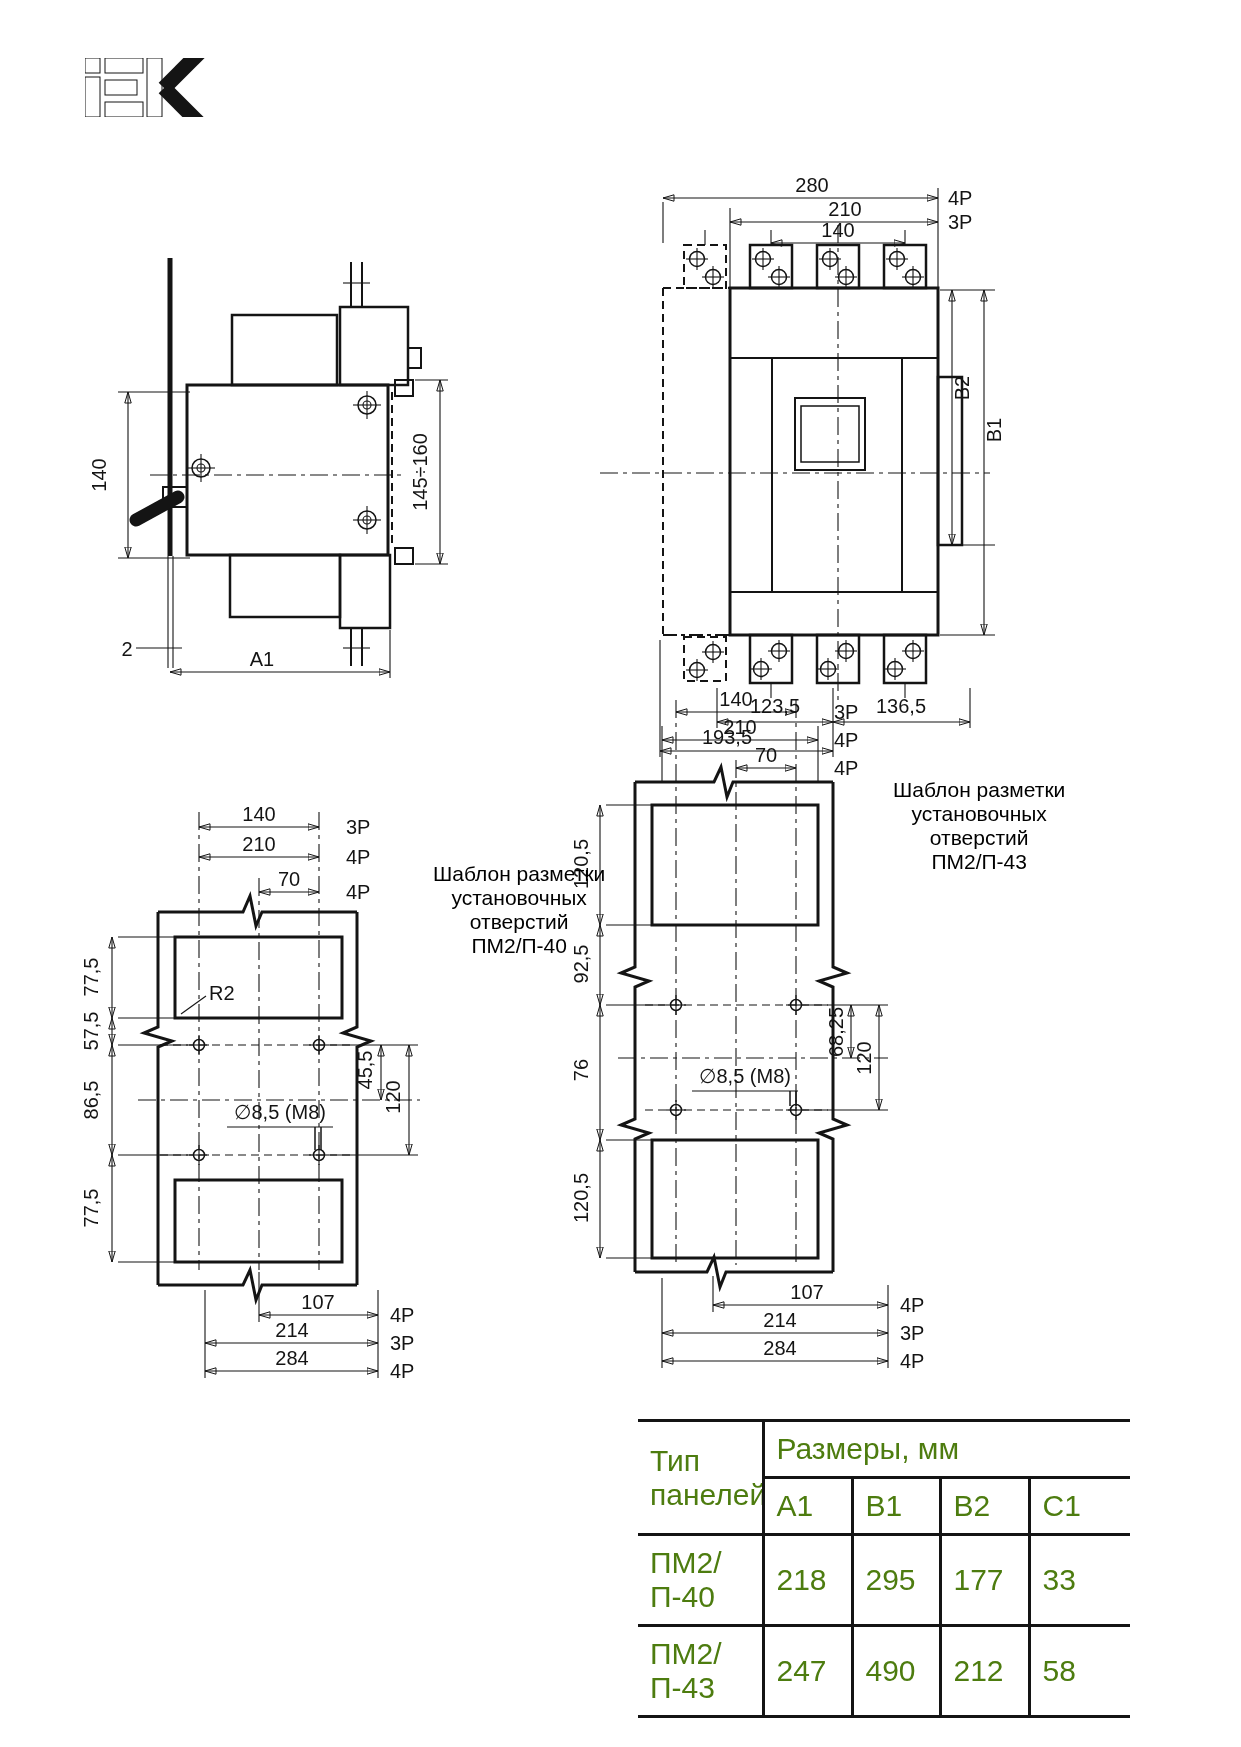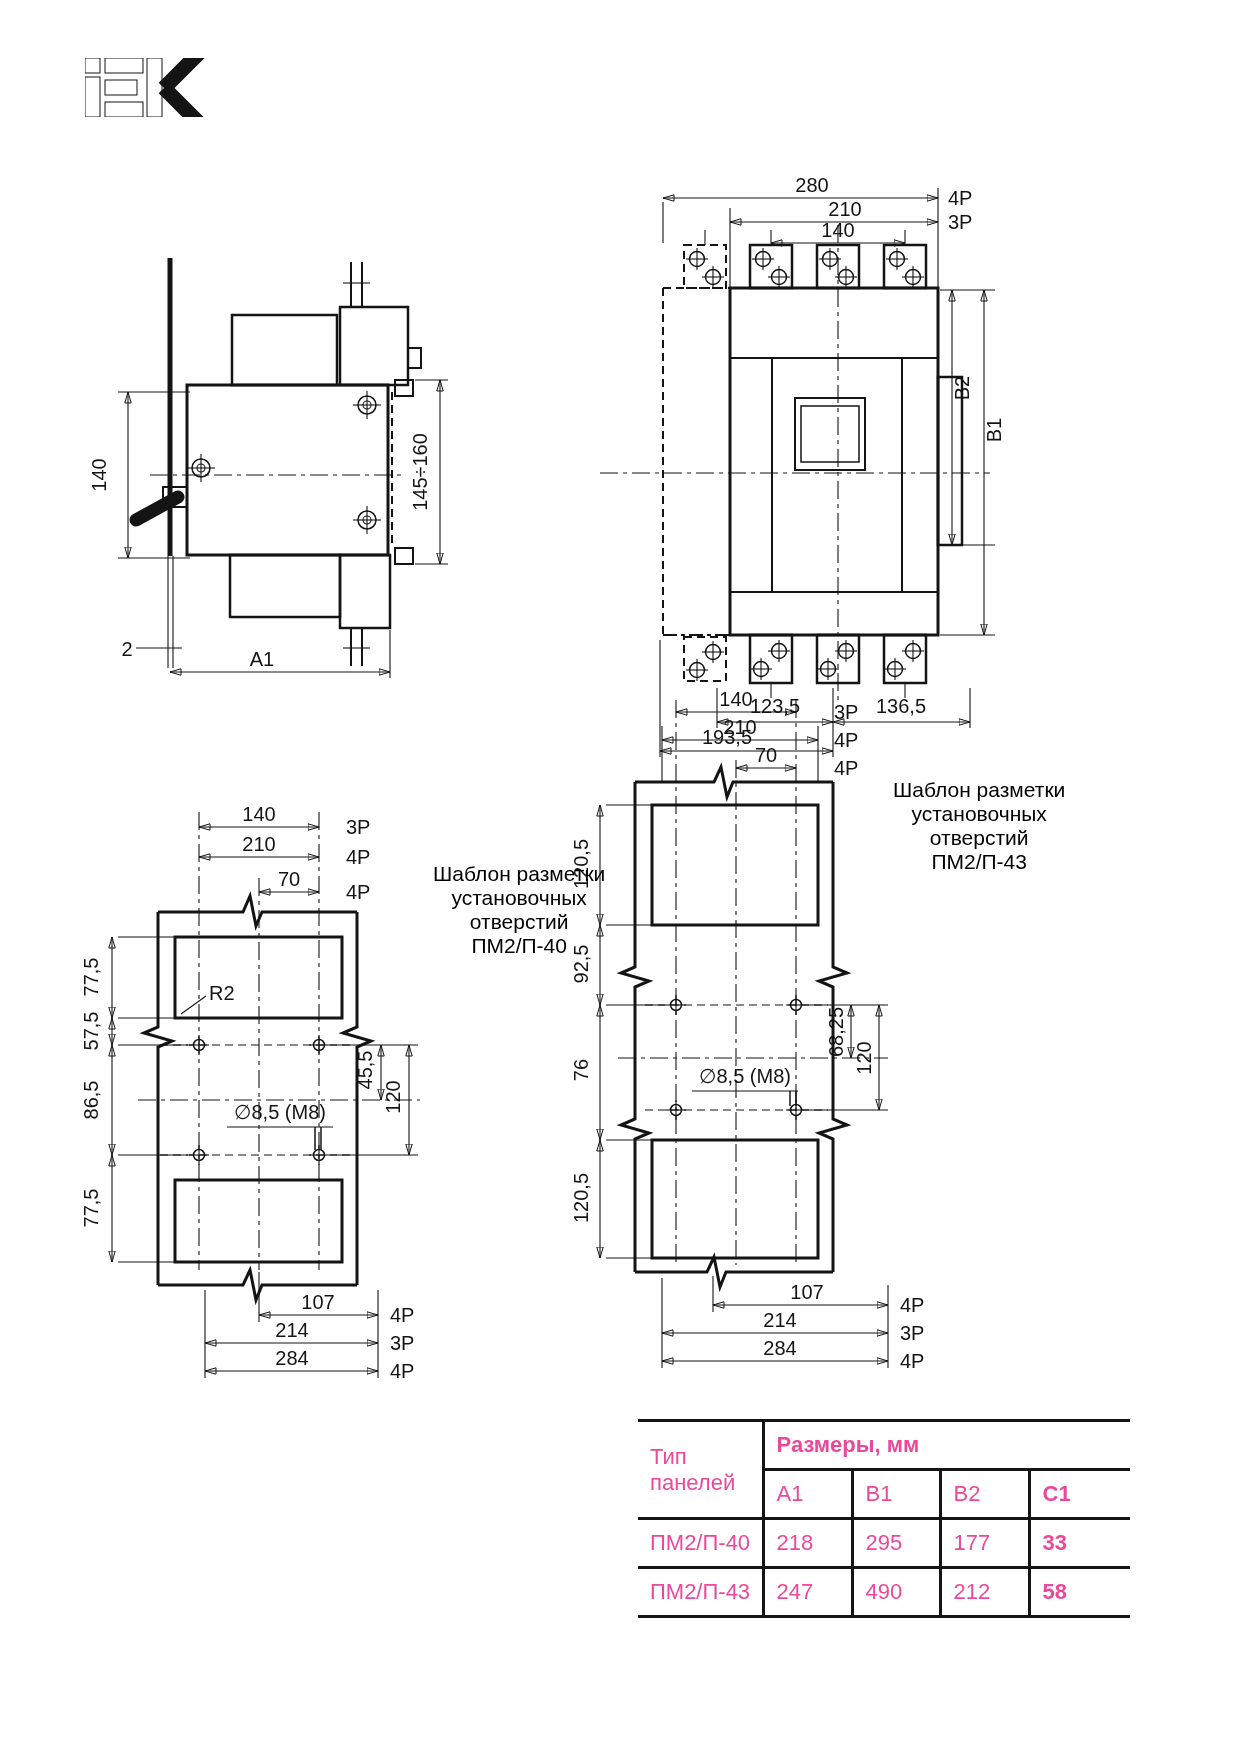--- a/index.html
+++ b/index.html
@@ -15,24 +15,24 @@
   .cl{stroke-width:1.1;stroke-dasharray:18 5 4 5}
   .cl2{stroke-width:2;stroke-dasharray:14 4 4 4}
   .hid{stroke-width:2;stroke-dasharray:8 5}
   .dsh{stroke-width:1.1;stroke-dasharray:8 5}
   .handle{stroke-width:13;stroke-linecap:round}
   .mid{text-anchor:middle}
   .note{position:absolute;white-space:pre-line;font-size:21px;line-height:24px;color:#000000;text-align:center;}
   .note40{left:433px;top:862px;}
   .note43{left:893px;top:778px;}
   .tblwrap{position:absolute;left:638px;top:1419px;}
-  table.tbl{border-collapse:collapse;table-layout:fixed;width:492px;font-size:22px;color:#ec4899;}
+  table.tbl{border-collapse:collapse;table-layout:fixed;width:492px;font-size:30px;color:#4d7c0f;}
   table.tbl td{border:3px solid #141414;padding:10px 4px 10px 12px;vertical-align:middle;text-align:left;overflow:hidden;}
   table.tbl tr td:first-child{border-left:none;}
-  table.tbl tr td:last-child{border-right:none;font-weight:bold;}
+  table.tbl tr td:last-child{border-right:none;}
   .caption{position:absolute;left:78px;top:1690px;font-size:22px;color:#141414;width:1140px;}
 </style>
 </head>
 <body>
 
 <div class="page">
 
   <svg class="logo" width="122" height="59" viewBox="0 0 122 59">
     <title>IEK</title>
     <g fill="#0a0a0a" stroke="none">

